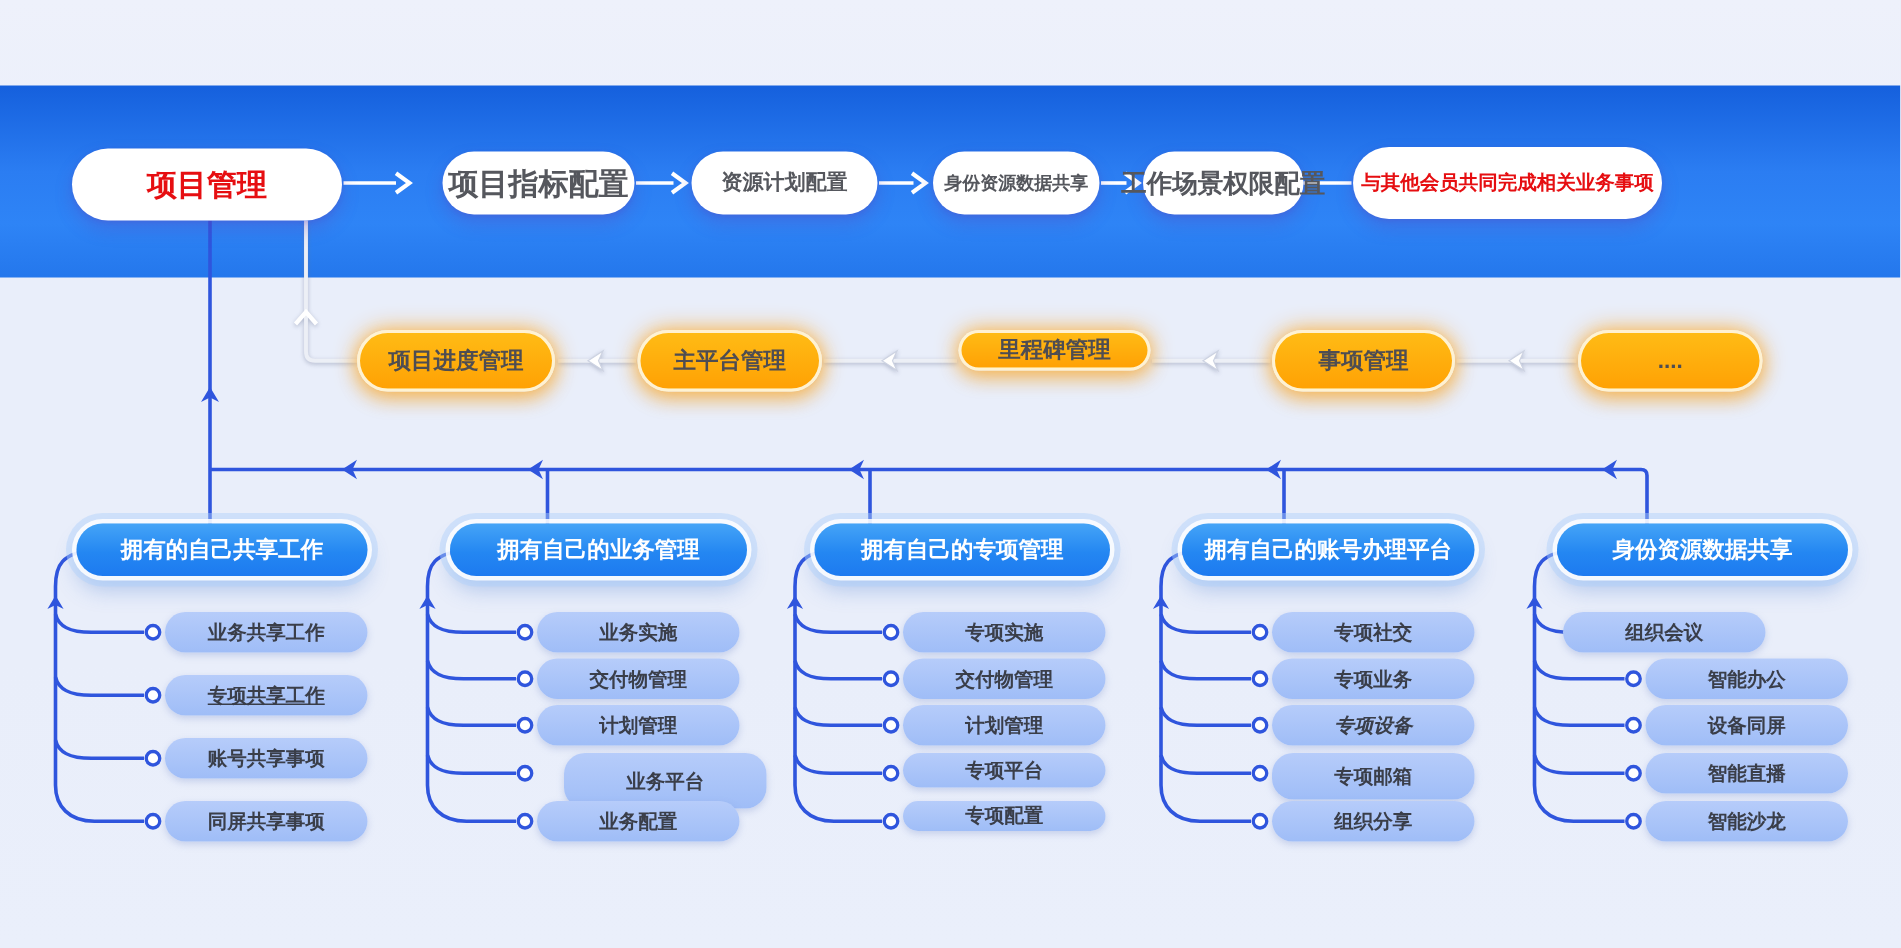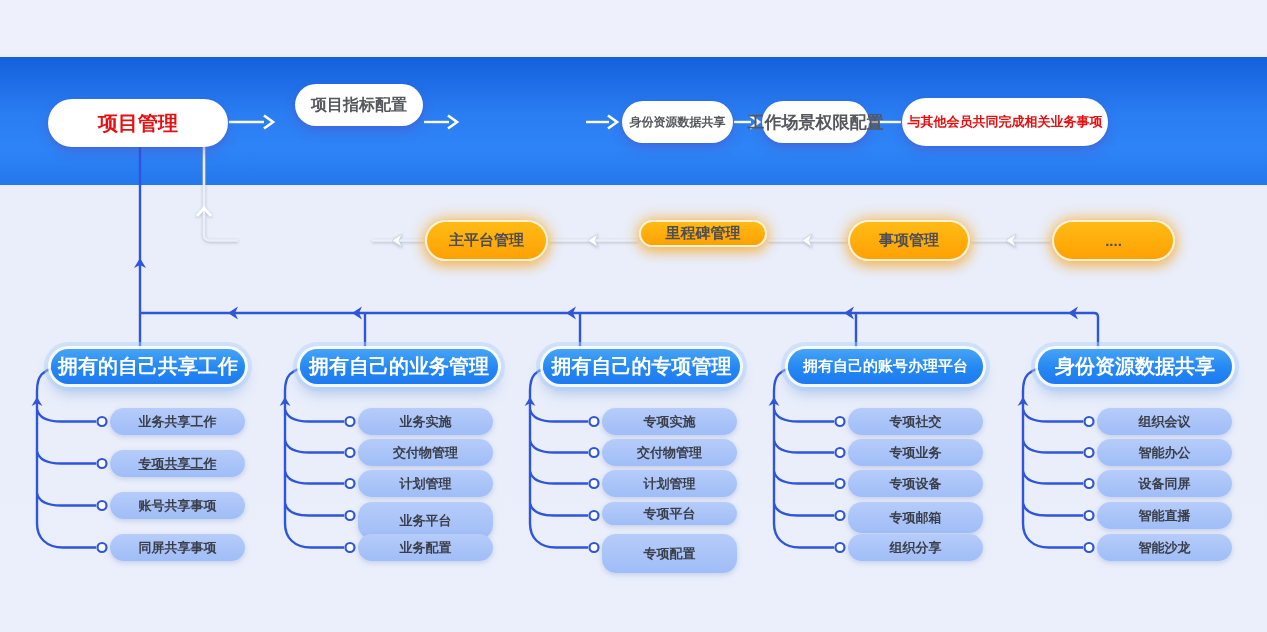--- a/index.html
+++ b/index.html
@@ -27,21 +27,21 @@
   }
   .red-text{color:#e60e11;}
   .orange{
     background:linear-gradient(180deg,#ffbb15,#ffa104);
     border:2px solid rgba(255,246,220,.95);border-radius:22px;color:#4e4d52;
     box-shadow:0 0 15px rgba(255,167,32,.85),0 6px 12px rgba(238,150,18,.35);
     font-size:15px;
   }
   .header{
     background:linear-gradient(180deg,#45a4f7 0%,#2487f2 55%,#1d7af0 100%);
-    border-radius:18px;color:#ffffff;font-size:20px;
+    border-radius:18px;color:#ffffff;font-size:15px;
     box-shadow:0 0 0 3px rgba(255,255,255,.85),0 0 0 7px rgba(176,208,250,.45),0 9px 14px rgba(70,120,210,.35);
   }
   .item{
     background:linear-gradient(180deg,#b6ccfa,#9fbdf7);
     border-radius:14px;color:#3a3e49;font-size:13px;
     box-shadow:0 2px 5px rgba(128,148,205,.35);
   }
 </style>
 </head>
 <body>
@@ -136,58 +136,60 @@
         <path d="M734,122 L751,122" fill="none" stroke="#ffffff" stroke-width="2.4"></path>
         <path d="M869,122 L901,122" fill="none" stroke="#ffffff" stroke-width="2.4"></path>
         <path d="M264,115.5 L273,122 L264,128.5" fill="none" stroke="#ffffff" stroke-width="2.7"></path>
         <path d="M448,115.5 L457,122 L448,128.5" fill="none" stroke="#ffffff" stroke-width="2.7"></path>
         <path d="M608,115.5 L617,122 L608,128.5" fill="none" stroke="#ffffff" stroke-width="2.7"></path>
         <path d="M750,115.5 L759,122 L750,128.5" fill="none" stroke="#ffffff" stroke-width="2.7"></path>
       </g>
     </svg>
 
   <div class="pill top-white red-text" style="left:48px;top:99px;width:180px;height:48px;font-size:20px;">项目管理</div>
-  <div class="pill top-white" style="left:295px;top:84px;width:128px;height:42px;font-size:16px;">项目指标配置</div>
+  <div class="pill top-white" style="left:295px;top:101px;width:128px;height:42px;font-size:20px;">项目指标配置</div>
+  <div class="pill top-white" style="left:461px;top:101px;width:124px;height:42px;font-size:14px;">资源计划配置</div>
   <div class="pill top-white" style="left:622px;top:101px;width:111px;height:42px;font-size:12px;">身份资源数据共享</div>
   <div class="pill top-white" style="left:762px;top:101px;width:107px;height:42px;font-size:17px;">工作场景权限配置</div>
   <div class="pill top-white red-text" style="left:902px;top:98px;width:206px;height:48px;font-size:13px;">与其他会员共同完成相关业务事项</div>
 
+  <div class="pill orange" style="left:238px;top:220px;width:132px;height:41px;">项目进度管理</div>
   <div class="pill orange" style="left:425px;top:220px;width:123px;height:41px;">主平台管理</div>
   <div class="pill orange" style="left:639px;top:220px;width:128px;height:27px;">里程碑管理</div>
   <div class="pill orange" style="left:848px;top:220px;width:122px;height:41px;">事项管理</div>
   <div class="pill orange" style="left:1052px;top:220px;width:123px;height:41px;">....</div>
 
   <div class="pill header" style="left:51px;top:349px;width:194px;height:35px;">拥有的自己共享工作</div>
   <div class="pill header" style="left:300px;top:349px;width:198px;height:35px;">拥有自己的业务管理</div>
   <div class="pill header" style="left:543px;top:349px;width:197px;height:35px;">拥有自己的专项管理</div>
   <div class="pill header" style="left:788px;top:349px;width:195px;height:35px;font-size:15px;">拥有自己的账号办理平台</div>
   <div class="pill header" style="left:1038px;top:349px;width:194px;height:35px;">身份资源数据共享</div>
 
   <div class="pill item" style="left:110px;top:408px;width:135px;height:27px;">业务共享工作</div>
   <div class="pill item" style="left:110px;top:450px;width:135px;height:27px;text-decoration:underline;">专项共享工作</div>
   <div class="pill item" style="left:110px;top:492px;width:135px;height:27px;">账号共享事项</div>
   <div class="pill item" style="left:110px;top:534px;width:135px;height:27px;">同屏共享事项</div>
 
   <div class="pill item" style="left:358px;top:408px;width:135px;height:27px;">业务实施</div>
   <div class="pill item" style="left:358px;top:439px;width:135px;height:27px;">交付物管理</div>
   <div class="pill item" style="left:358px;top:470px;width:135px;height:27px;">计划管理</div>
-  <div class="pill item" style="left:358px;top:502px;width:135px;height:37px;">业务平台</div>
+  <div class="pill item" style="left:376px;top:502px;width:135px;height:37px;">业务平台</div>
   <div class="pill item" style="left:358px;top:534px;width:135px;height:27px;">业务配置</div>
 
   <div class="pill item" style="left:602px;top:408px;width:135px;height:27px;">专项实施</div>
   <div class="pill item" style="left:602px;top:439px;width:135px;height:27px;">交付物管理</div>
   <div class="pill item" style="left:602px;top:470px;width:135px;height:27px;">计划管理</div>
   <div class="pill item" style="left:602px;top:502px;width:135px;height:23px;">专项平台</div>
-  <div class="pill item" style="left:602px;top:534px;width:135px;height:39px;">专项配置</div>
+  <div class="pill item" style="left:602px;top:534px;width:135px;height:20px;">专项配置</div>
 
   <div class="pill item" style="left:848px;top:408px;width:135px;height:27px;">专项社交</div>
   <div class="pill item" style="left:848px;top:439px;width:135px;height:27px;">专项业务</div>
-  <div class="pill item" style="left:848px;top:470px;width:135px;height:27px;">专项设备</div>
+  <div class="pill item" style="left:848px;top:470px;width:135px;height:27px;font-style:italic;">专项设备</div>
   <div class="pill item" style="left:848px;top:502px;width:135px;height:31px;">专项邮箱</div>
   <div class="pill item" style="left:848px;top:534px;width:135px;height:27px;">组织分享</div>
 
-  <div class="pill item" style="left:1097px;top:408px;width:135px;height:27px;text-align:center;">组织会议</div>
+  <div class="pill item" style="left:1042px;top:408px;width:135px;height:27px;text-align:center;">组织会议</div>
   <div class="pill item" style="left:1097px;top:439px;width:135px;height:27px;">智能办公</div>
   <div class="pill item" style="left:1097px;top:470px;width:135px;height:27px;">设备同屏</div>
   <div class="pill item" style="left:1097px;top:502px;width:135px;height:27px;">智能直播</div>
   <div class="pill item" style="left:1097px;top:534px;width:135px;height:27px;">智能沙龙</div>
 
 </div>
 
 </body></html>

